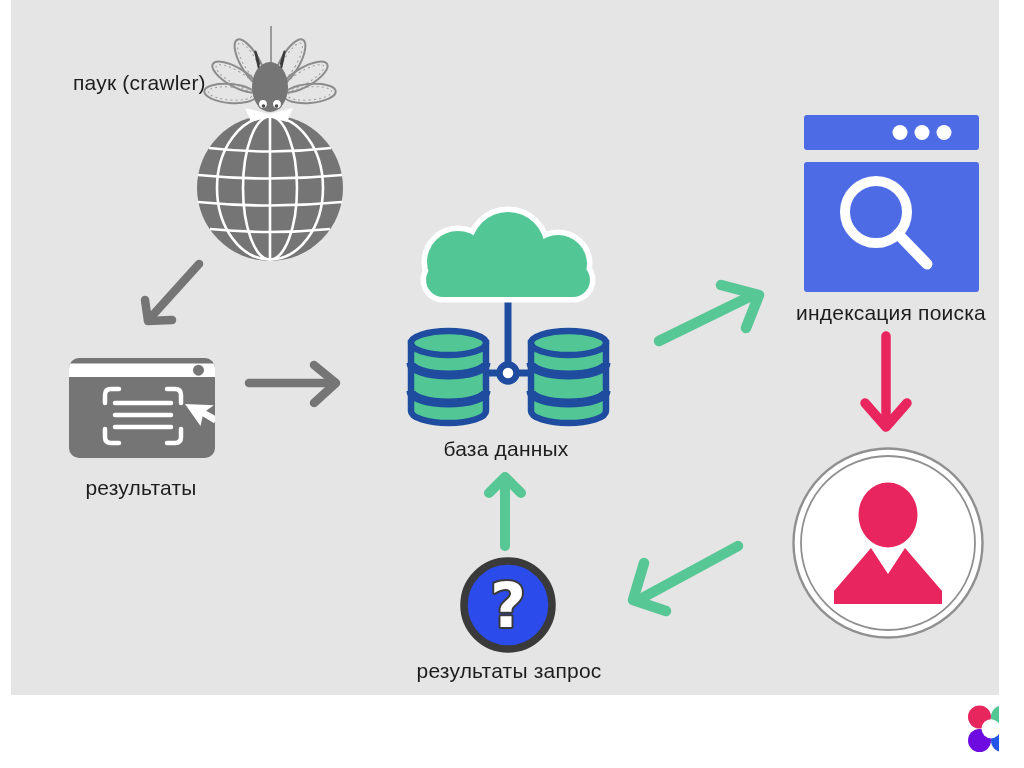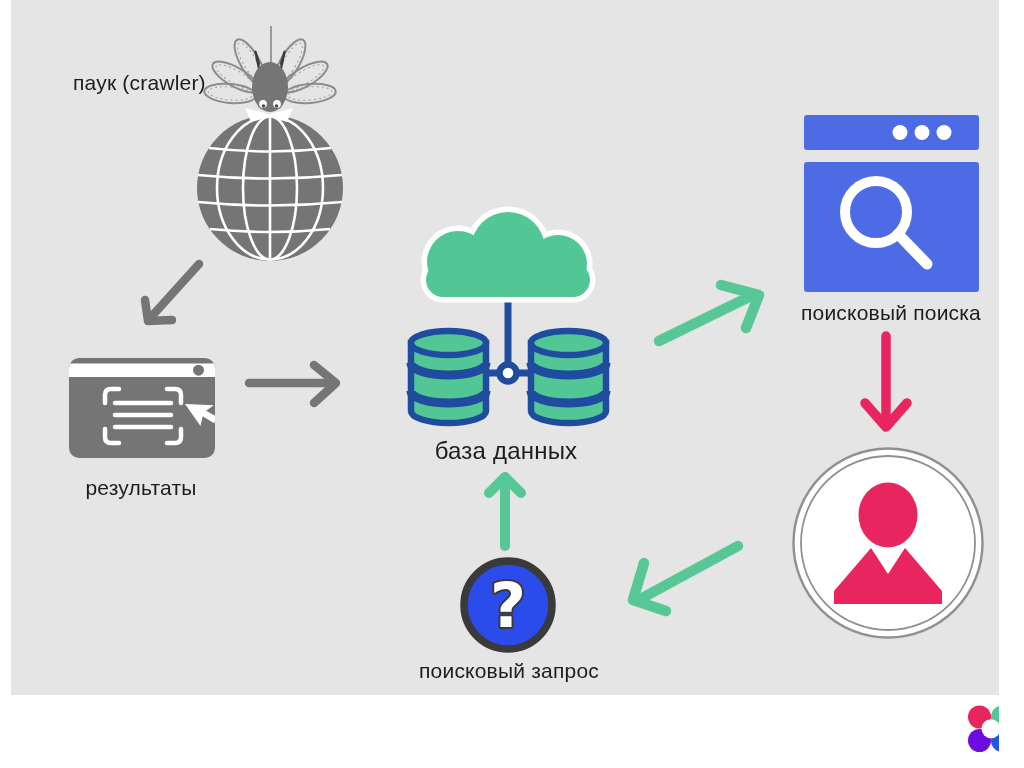--- a/index.html
+++ b/index.html
@@ -138,21 +138,21 @@
     <g>
       <path d="M 125,138 V 206 A 37.5 12 0 0 0 200,206 V 138 Z" fill="#52c795" stroke="#1f4c9e" stroke-width="6.5"></path>
       <ellipse cx="162.5" cy="138" rx="37.5" ry="12" fill="#52c795" stroke="#1f4c9e" stroke-width="6.5"></ellipse>
       <path d="M 125,158 A 37.5 12 0 0 0 200,158" fill="none" stroke="#1f4c9e" stroke-width="9"></path>
       <path d="M 125,186 A 37.5 12 0 0 0 200,186" fill="none" stroke="#1f4c9e" stroke-width="9"></path>
     </g>
 
     <circle cx="102" cy="168" r="8.5" fill="#ffffff" stroke="#1f4c9e" stroke-width="6.5"></circle>
   </svg>
 
-  <div class="label centered" style="left:495px;top:437px;font-size:24px;text-align:center;">база данных</div>
+  <div class="label centered" style="left:495px;top:437px;font-size:21px;text-align:center;">база данных</div>
 
   <svg class="abs" style="left:635px;top:275px;" width="125" height="80" viewBox="0 0 125 80">
     <g fill="none" stroke="#57c795" stroke-width="10.5" stroke-linecap="round" stroke-linejoin="round">
       <line x1="13" y1="66" x2="105" y2="21"></line>
       <polyline points="75,10 113,20 100,53"></polyline>
     </g>
   </svg>
 
   <svg class="abs" style="left:793px;top:113px;" width="175" height="181" viewBox="0 0 175 181">
     <rect x="0" y="2" width="175" height="35" rx="3" fill="#4e6be6"></rect>
@@ -161,21 +161,21 @@
       <circle cx="118" cy="19.5" r="7.5"></circle>
       <circle cx="140" cy="19.5" r="7.5"></circle>
     </g>
     <rect x="0" y="49" width="175" height="130" rx="3" fill="#4e6be6"></rect>
     <g>
       <circle cx="72" cy="99" r="31" fill="none" stroke="#ffffff" stroke-width="10"></circle>
       <line x1="94" y1="121" x2="123" y2="151" stroke="#ffffff" stroke-width="11" stroke-linecap="round"></line>
     </g>
   </svg>
 
-  <div class="label centered" style="left:880px;top:301px;">поисковый поиска</div>
+  <div class="label centered" style="left:880px;top:301px;">индексация поиска</div>
 
   <svg class="abs" style="left:845px;top:328px;" width="60" height="110" viewBox="0 0 60 110">
     <g fill="none" stroke="#e8255e" stroke-width="9.5" stroke-linecap="round" stroke-linejoin="round">
       <line x1="30" y1="8" x2="30" y2="92"></line>
       <polyline points="9,75 30,99 51,75"></polyline>
     </g>
   </svg>
 
   <svg class="abs" style="left:779px;top:445px;" width="197" height="197" viewBox="0 0 197 197">
     <circle cx="98" cy="98" r="94.5" fill="#ffffff" stroke="#909090" stroke-width="2.4"></circle>
@@ -197,21 +197,21 @@
       <line x1="26" y1="78" x2="26" y2="17"></line>
       <polyline points="10,25 26,9 42,25"></polyline>
     </g>
   </svg>
 
   <svg class="abs" style="left:447px;top:555px;" width="100" height="100" viewBox="0 0 100 100">
     <circle cx="50" cy="50" r="44" fill="#2b4beb" stroke="#3a3a3a" stroke-width="7.5"></circle>
     <text x="50" y="72" text-anchor="middle" font-family="'DejaVu Sans',sans-serif" font-size="62" font-weight="bold" fill="#ffffff" stroke="#3a3a3a" stroke-width="4" paint-order="stroke" stroke-linejoin="round">?</text>
   </svg>
 
-  <div class="label centered" style="left:498px;top:659px;">поисковый запрос</div>
+  <div class="label centered" style="left:498px;top:659px;">результаты запрос</div>
 
   <div class="footer"></div>
 
   <svg class="abs" style="left:952px;top:701px;" width="56" height="56" viewBox="0 0 56 56">
     <circle cx="16.5" cy="16" r="11.5" fill="#e8265e"></circle>
     <circle cx="39.5" cy="16" r="11.5" fill="#52c795"></circle>
     <circle cx="16.5" cy="39.5" r="11.5" fill="#6e0be0"></circle>
     <circle cx="39.5" cy="39.5" r="11.5" fill="#2356e8"></circle>
     <circle cx="28" cy="27.7" r="9.5" fill="#ffffff"></circle>
   </svg>

